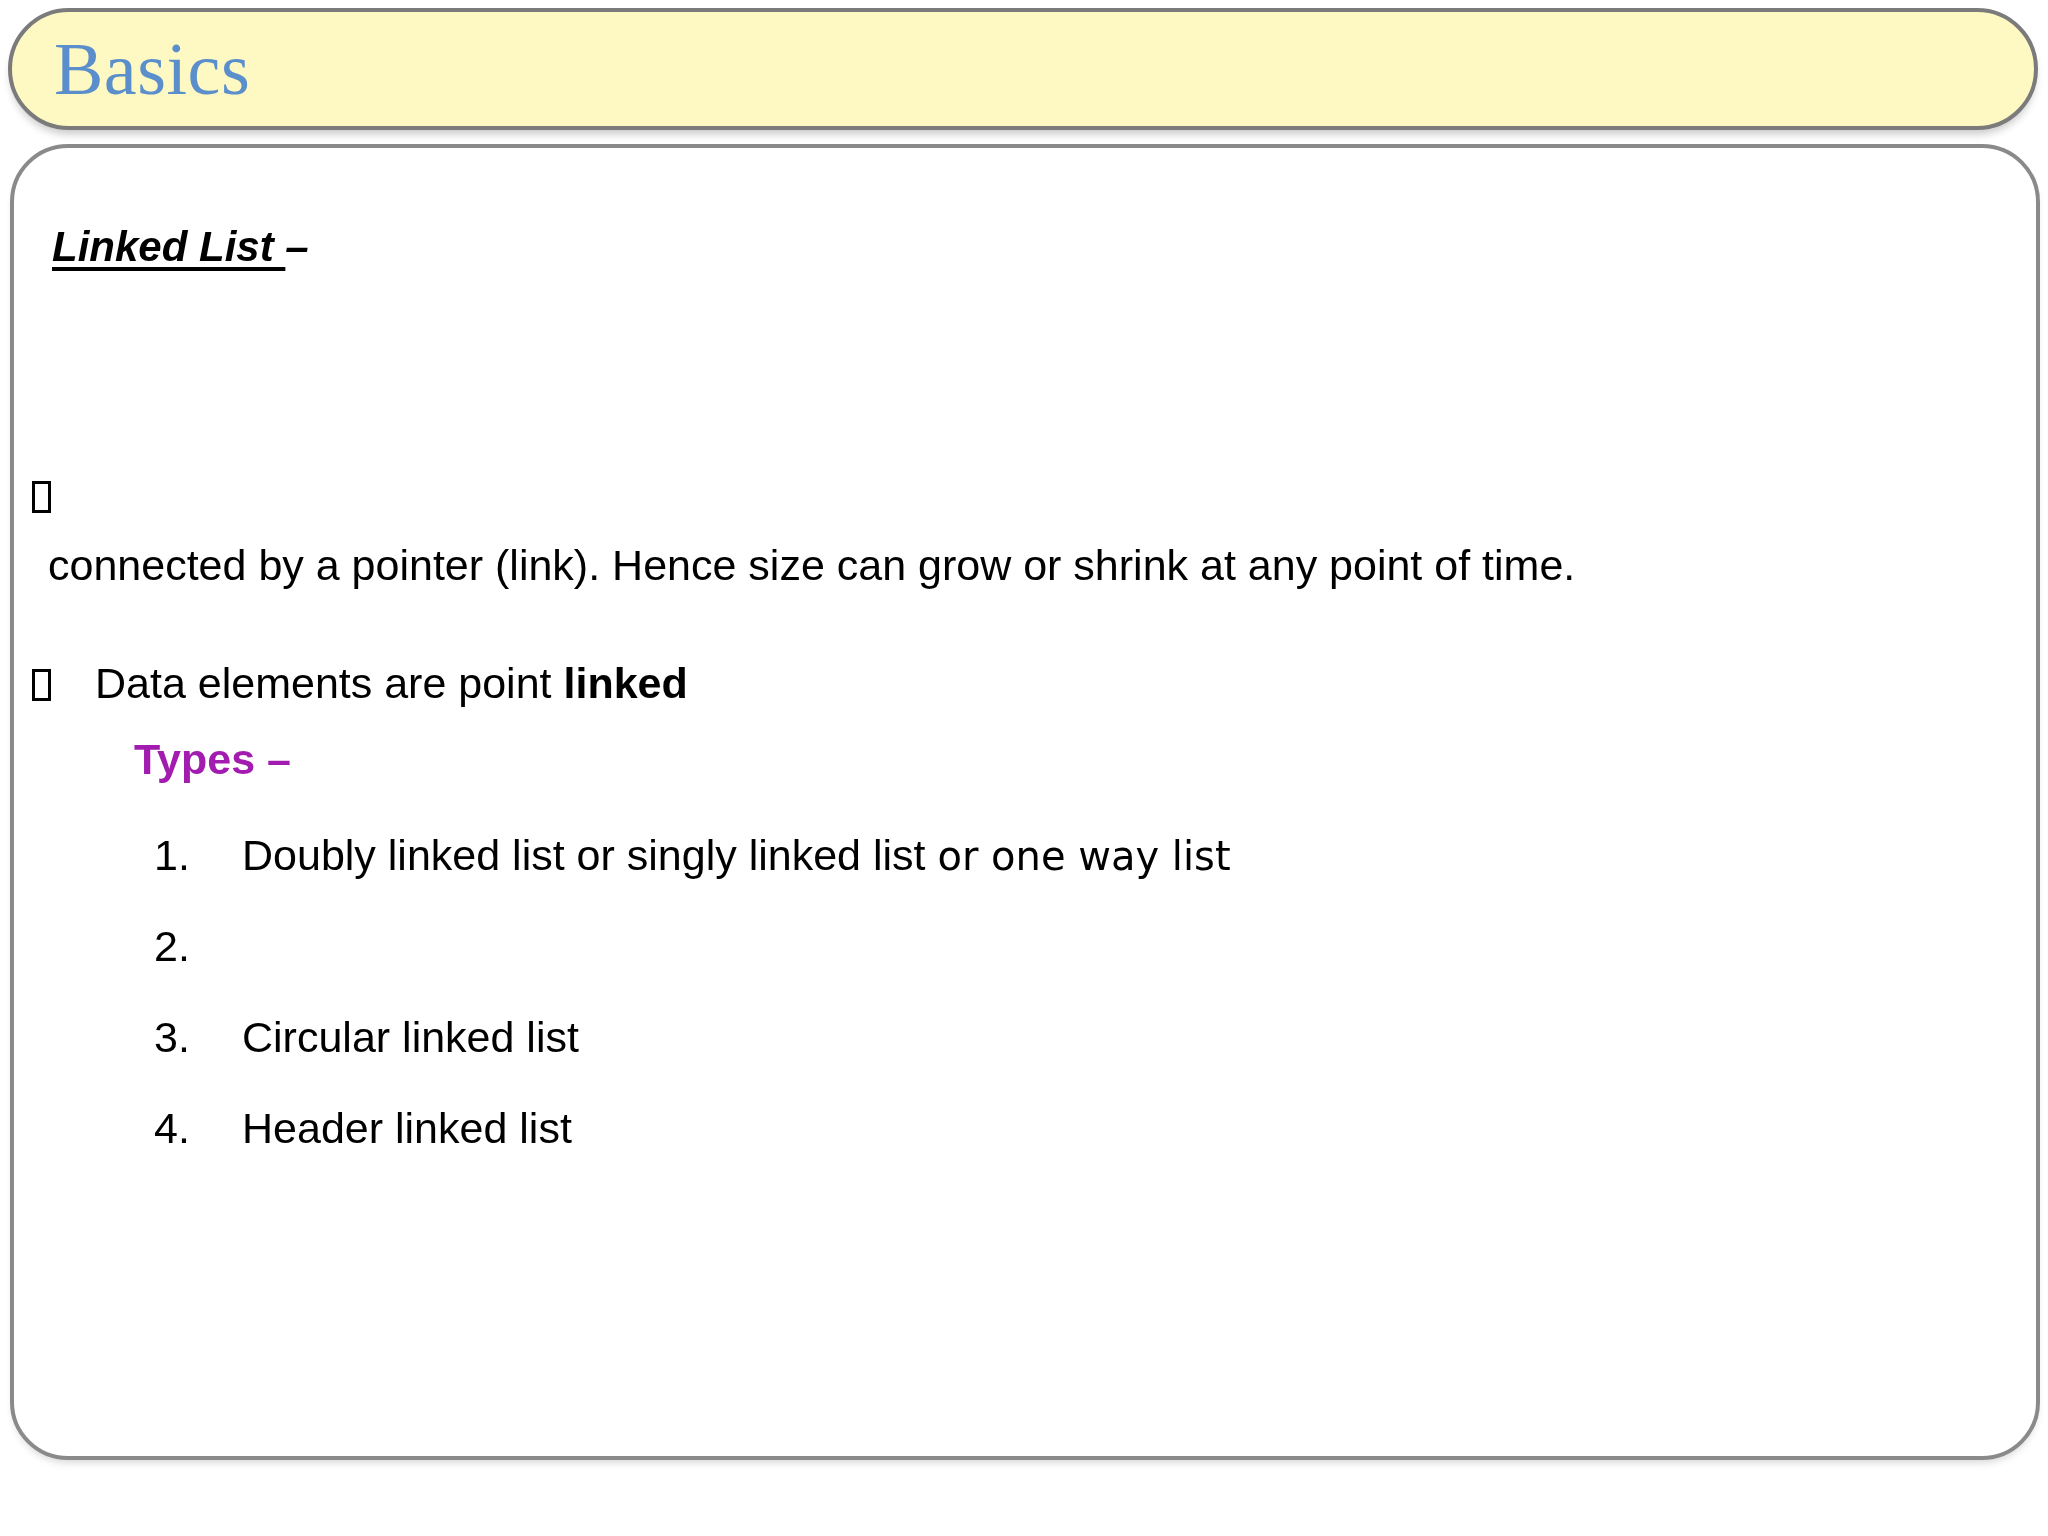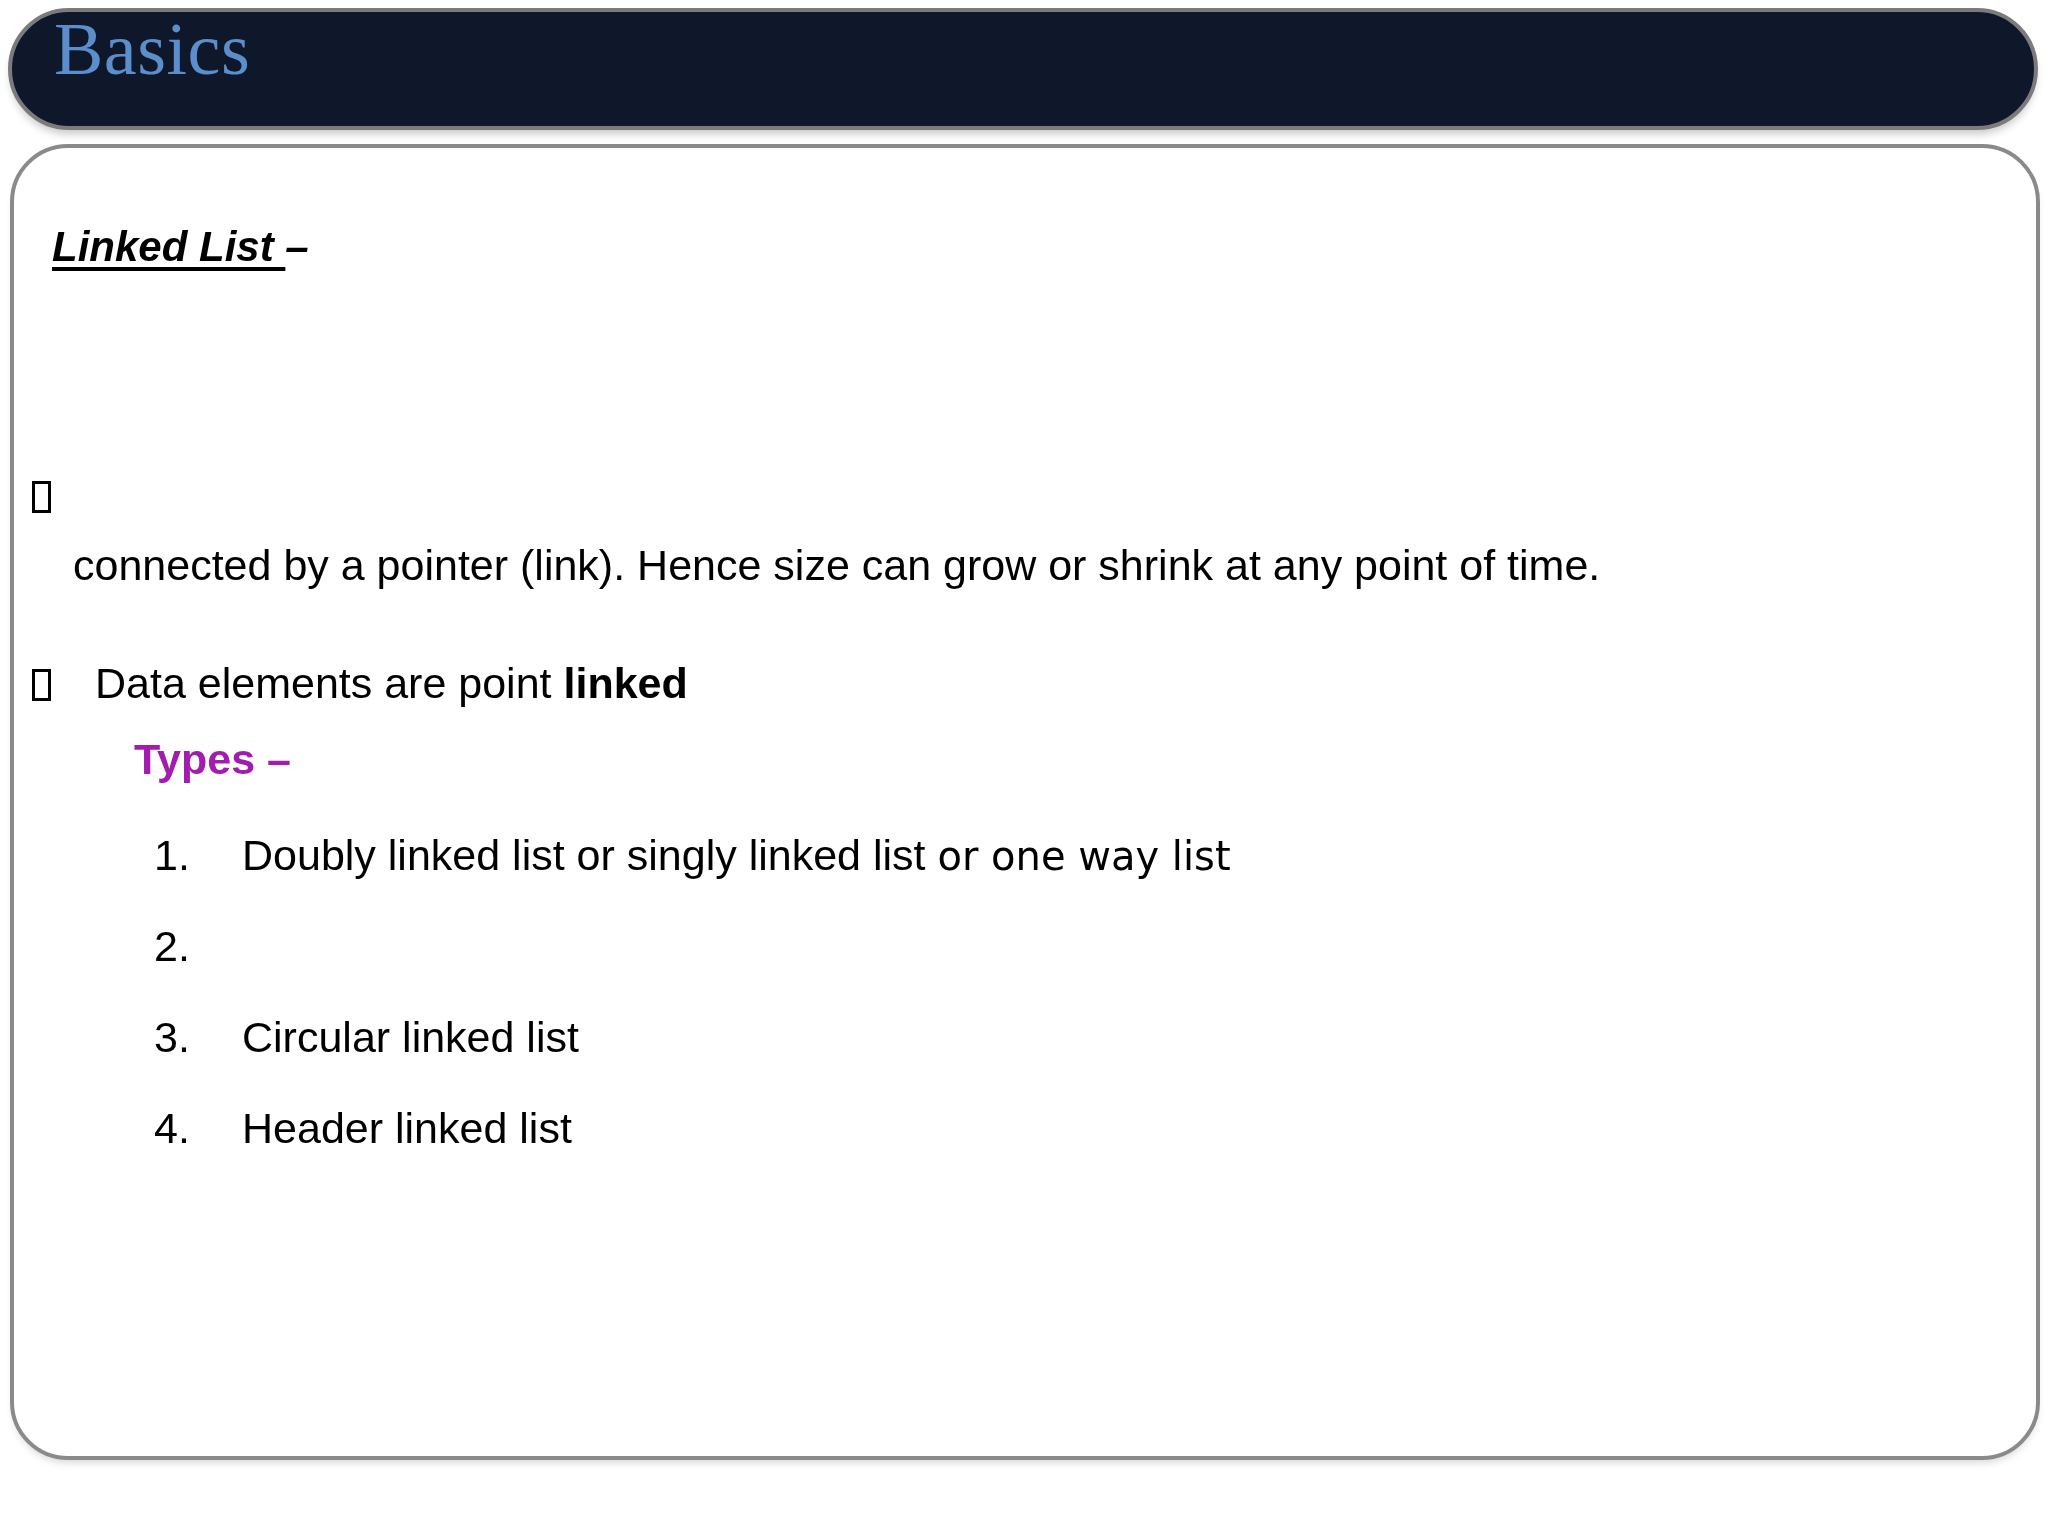--- a/index.html
+++ b/index.html
@@ -28,24 +28,24 @@
   
   .title-box {
     position: absolute;
     left: 8px;
     top: 8px;
     width: 2030px;
     height: 122px;
     box-sizing: border-box;
     border: 4px solid #7b7b7b;
     border-radius: 62px;
-    background: #0f172a;
+    background: #fef9c3;
     box-shadow: 0 7px 9px -3px rgba(0,0,0,0.22);
     display: flex;
-    align-items: flex-start;
+    align-items: center;
   }
   .title-text {
     font-family: "Liberation Serif", "DejaVu Serif", serif;
     font-size: 74px;
     line-height: 1;
     color: #5b8fcc;
     padding-left: 42px;
     letter-spacing: 0.5px;
     white-space: nowrap;
   }
@@ -114,21 +114,21 @@
     box-sizing: border-box;
     border: 3px solid #000000;
     vertical-align: -3px;
     margin-right: 0px;
   }
   .bullet-gap { display: inline-block; width: 44px; }
 
   .bullet-text { display: inline; }
   .para-line2 {
     display: block;
-    margin-left: 41px;
+    margin-left: 16px;
     margin-top: 0px;
   }
   .bold { font-weight: bold; }
 
   
   .types-heading {
     position: absolute;
     left: 120px;
     top: 588px;
     font-size: 43px;

